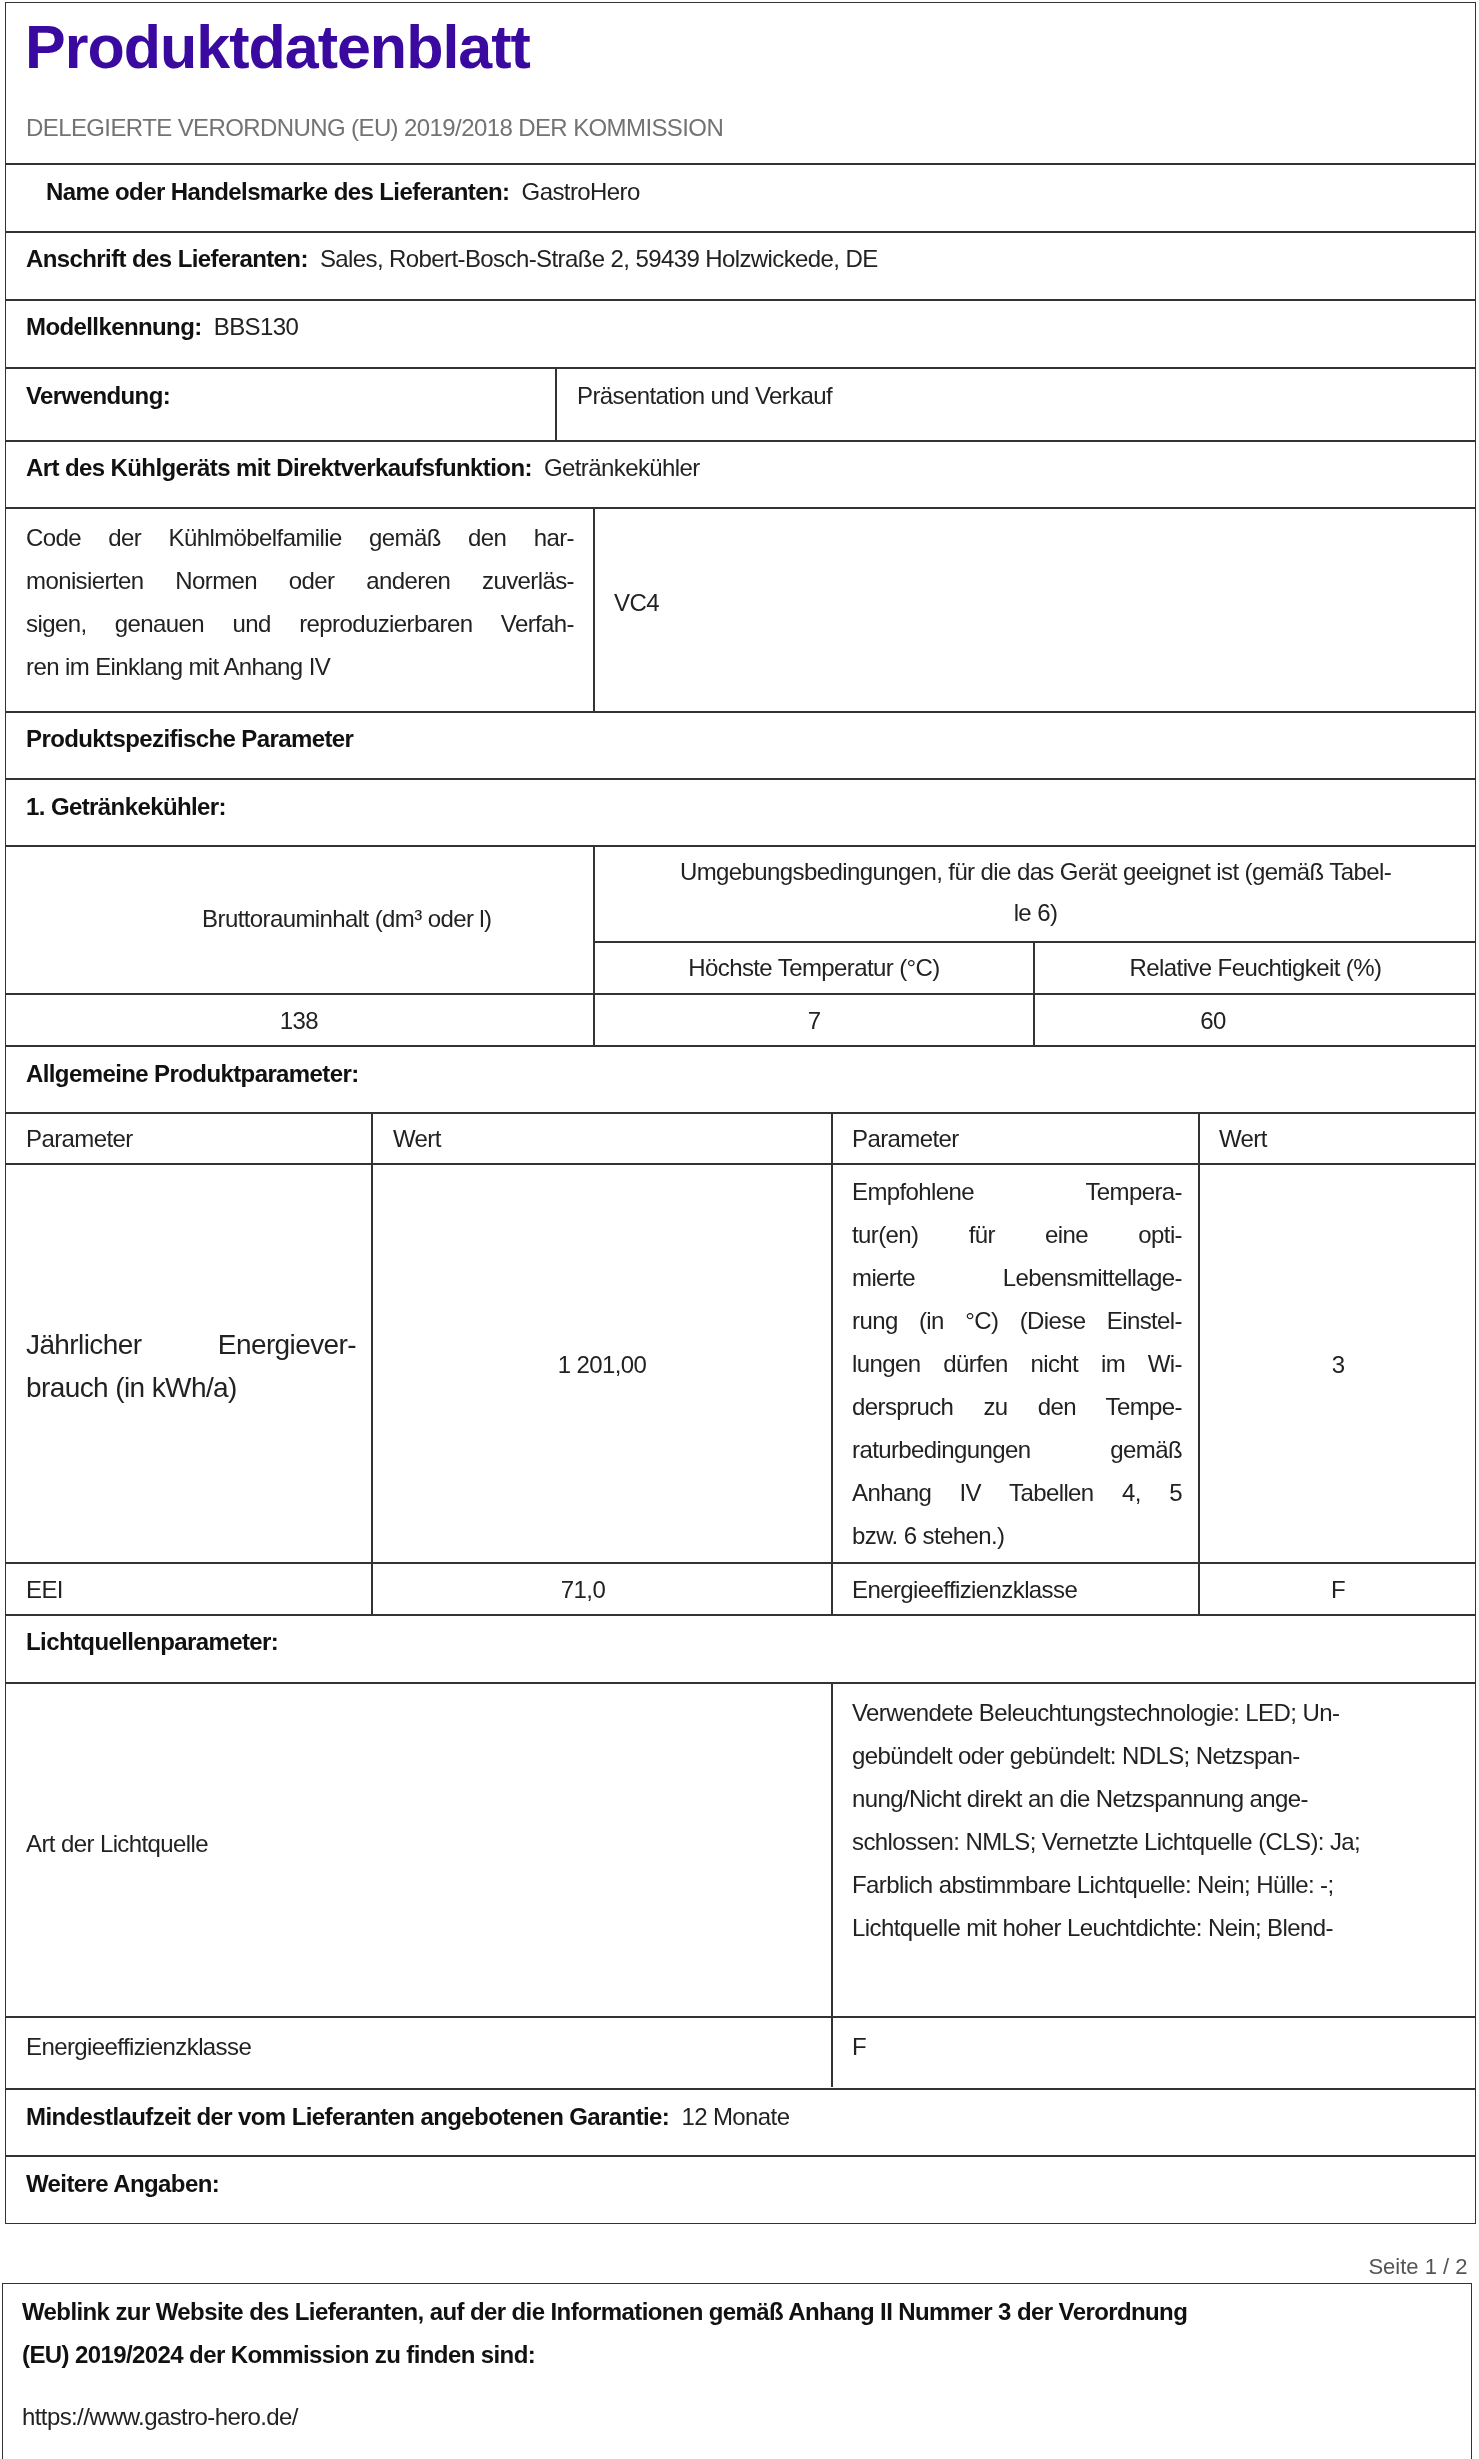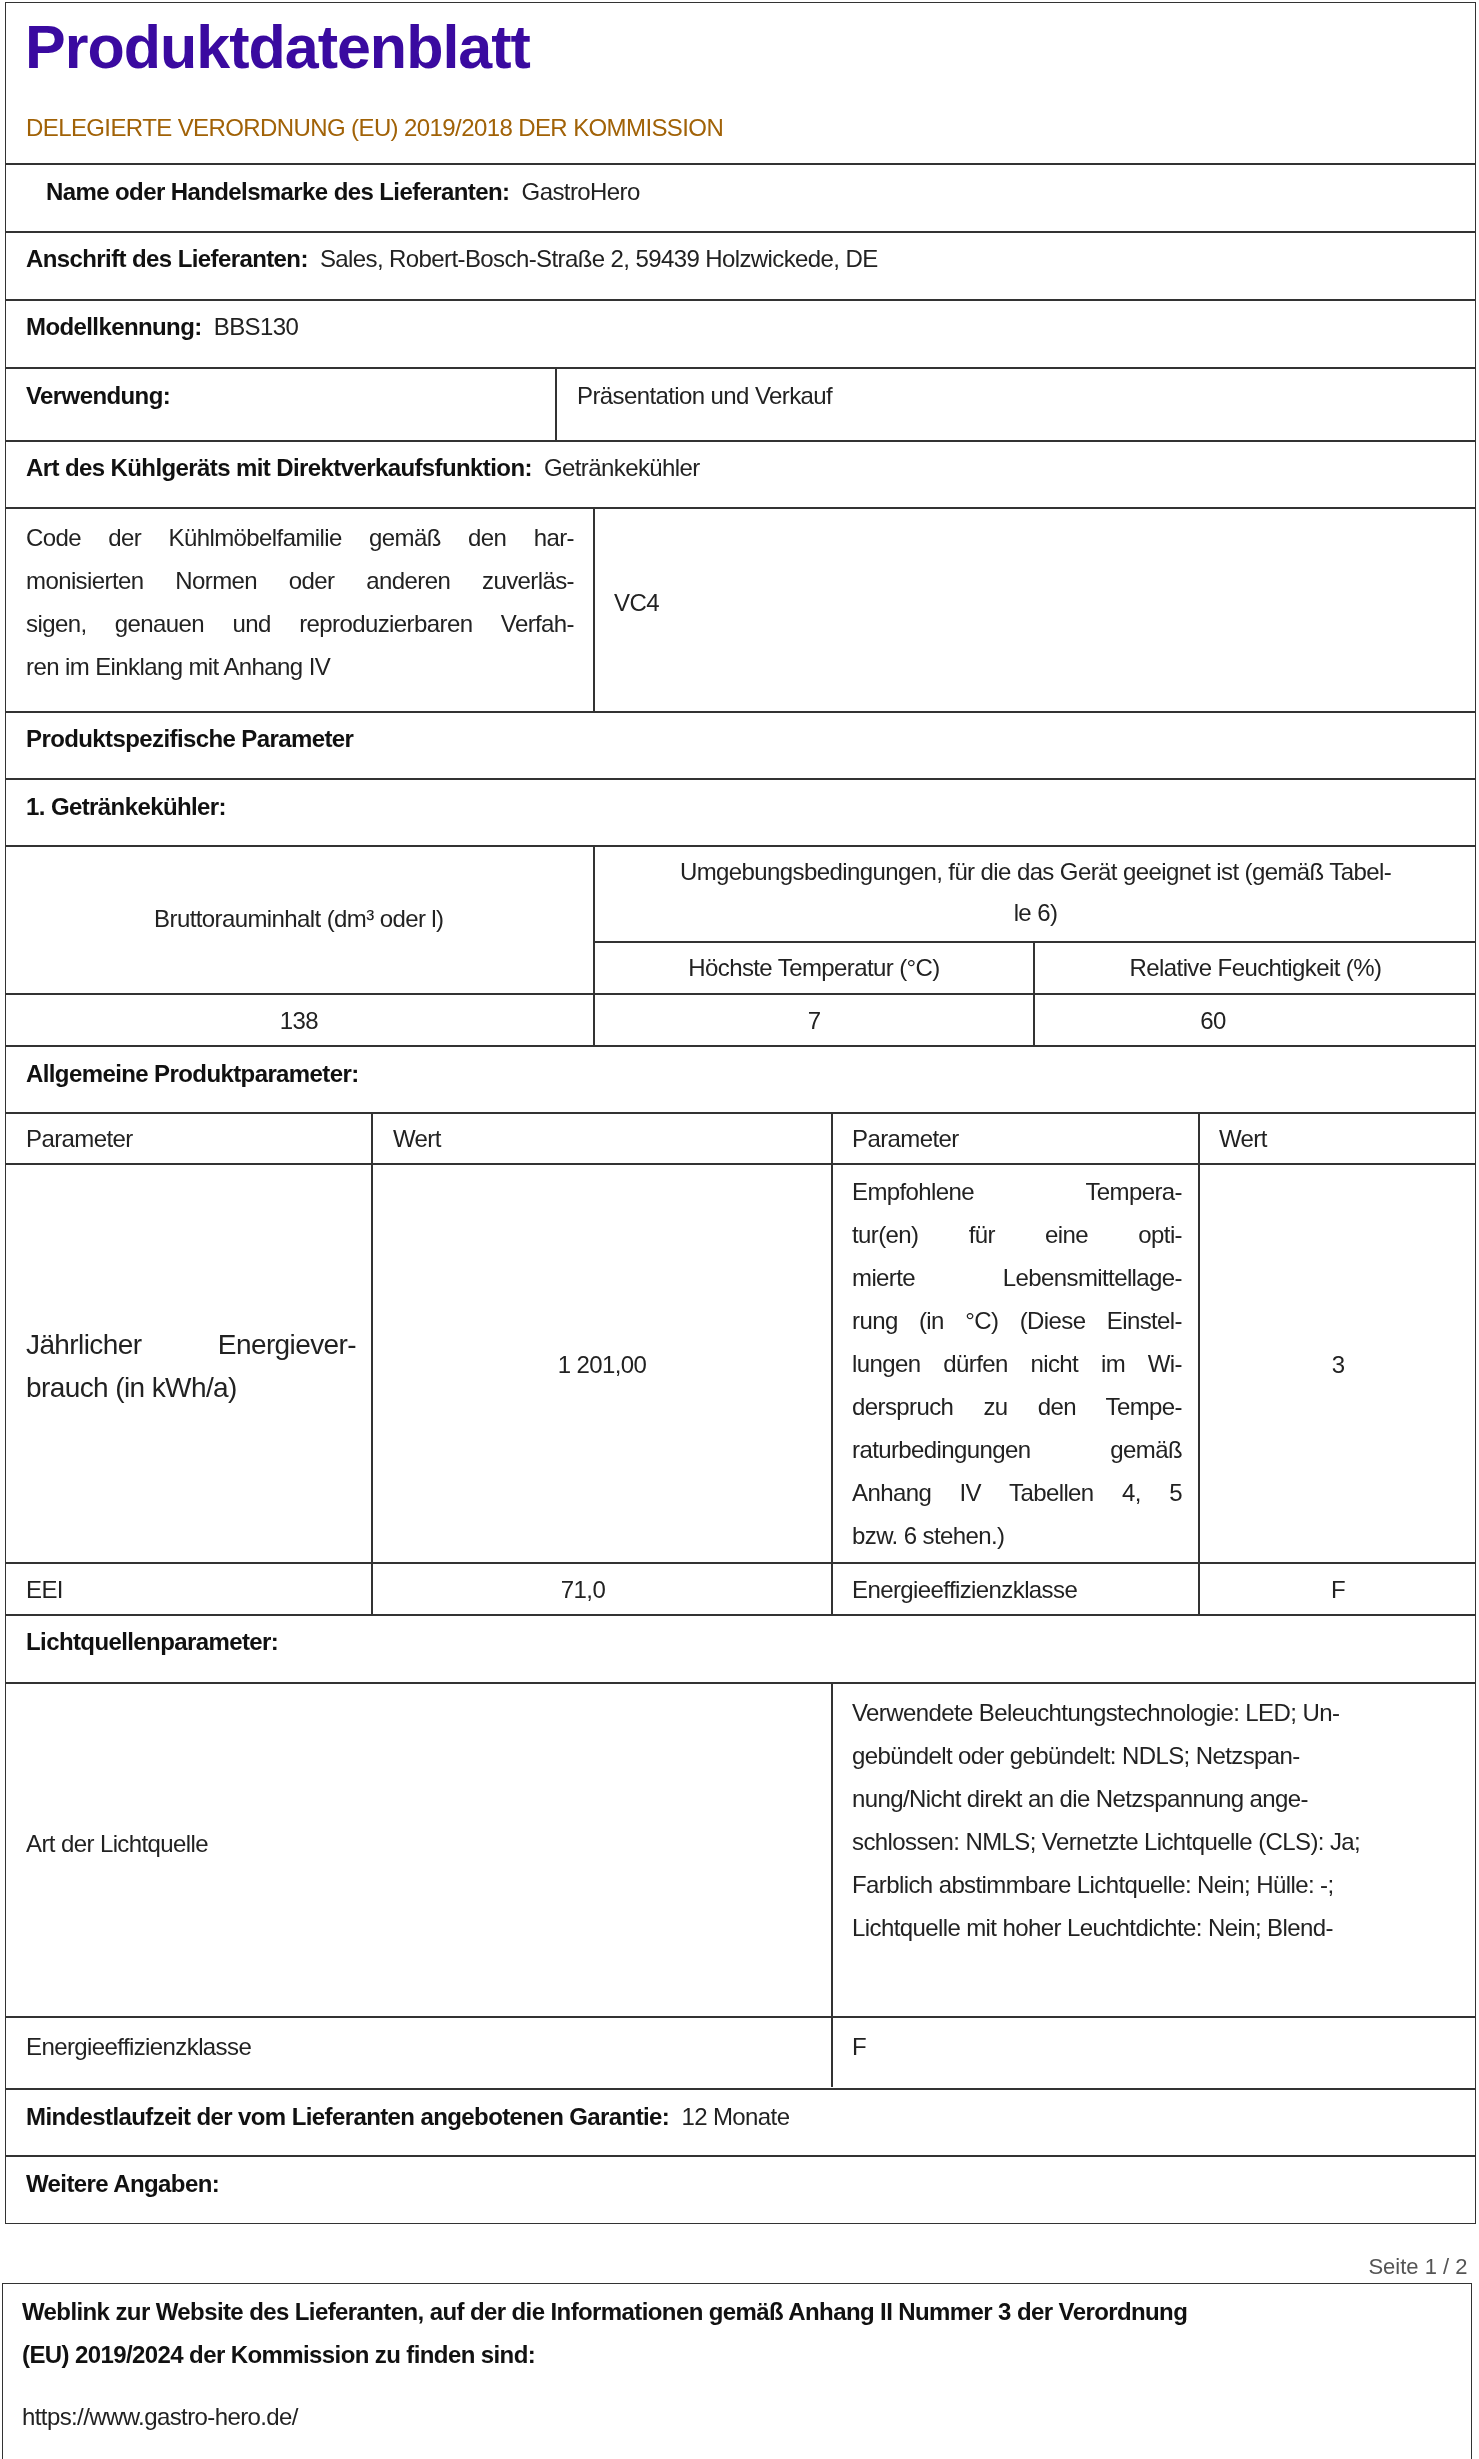--- a/index.html
+++ b/index.html
@@ -17,21 +17,21 @@
   .vl { position:absolute; width:1.9px; background:#333; }
   .hl { position:absolute; height:1.9px; background:#333; }
   .page { position:absolute; right:11.5px; top:2254px; font-size:22px; color:#555; letter-spacing:0; }
 </style>
 </head>
 <body>
 
 <div class="abs b" style="left:4.8px; top:1.9px; width:1471px; height:2222px;"></div>
 
 <div class="title">Produktdatenblatt</div>
-<div class="txt" style="left:26px; top:113px; color:#a16207;">DELEGIERTE VERORDNUNG (EU) 2019/2018 DER KOMMISSION</div>
+<div class="txt" style="left:26px; top:113px; color:#737373;">DELEGIERTE VERORDNUNG (EU) 2019/2018 DER KOMMISSION</div>
 
 <div class="hl" style="left:4.8px; width:1471px; top:163px;"></div>
 <div class="hl" style="left:4.8px; width:1471px; top:231px;"></div>
 <div class="hl" style="left:4.8px; width:1471px; top:299px;"></div>
 <div class="hl" style="left:4.8px; width:1471px; top:367px;"></div>
 <div class="hl" style="left:4.8px; width:1471px; top:440px;"></div>
 <div class="hl" style="left:4.8px; width:1471px; top:507px;"></div>
 <div class="hl" style="left:4.8px; width:1471px; top:711px;"></div>
 <div class="hl" style="left:4.8px; width:1471px; top:778px;"></div>
 <div class="hl" style="left:4.8px; width:1471px; top:845px;"></div>
@@ -79,21 +79,21 @@
   <span class="jline">Code der Kühlmöbelfamilie gemäß den har-</span>
   <span class="jline">monisierten Normen oder anderen zuverläs-</span>
   <span class="jline">sigen, genauen und reproduzierbaren Verfah-</span>
   <span class="lline">ren im Einklang mit Anhang IV</span>
 </div>
 <div class="txt" style="left:614px; top:588px;">VC4</div>
 
 <div class="txt bold" style="left:26px; top:724px;">Produktspezifische Parameter</div>
 <div class="txt bold" style="left:26px; top:792px;">1. Getränkekühler:</div>
 
-<div class="txt center" style="left:4.8px; width:588px; top:904px;">Bruttorauminhalt (dm³ oder l)</div>
+<div class="txt center" style="left:4.8px; width:588px; top:904px;padding-left:48px;">Bruttorauminhalt (dm³ oder l)</div>
 <div class="abs center" style="left:595px; width:881px; top:850px; font-size:24px; letter-spacing:-0.6px;">
   <span class="lline">Umgebungsbedingungen, für die das Gerät geeignet ist (gemäß Tabel-</span>
   <span class="lline" style="margin-top:-1.9px;">le 6)</span>
 </div>
 <div class="txt center" style="left:595px; width:438px; top:953px;">Höchste Temperatur (°C)</div>
 <div class="txt center" style="left:1035px; width:441px; top:953px;">Relative Feuchtigkeit (%)</div>
 <div class="txt center" style="left:4.8px; width:588px; top:1006px;">138</div>
 <div class="txt center" style="left:595px; width:438px; top:1006px;">7</div>
 <div class="txt center" style="left:1035px; width:356px; top:1006px;">60</div>
 

